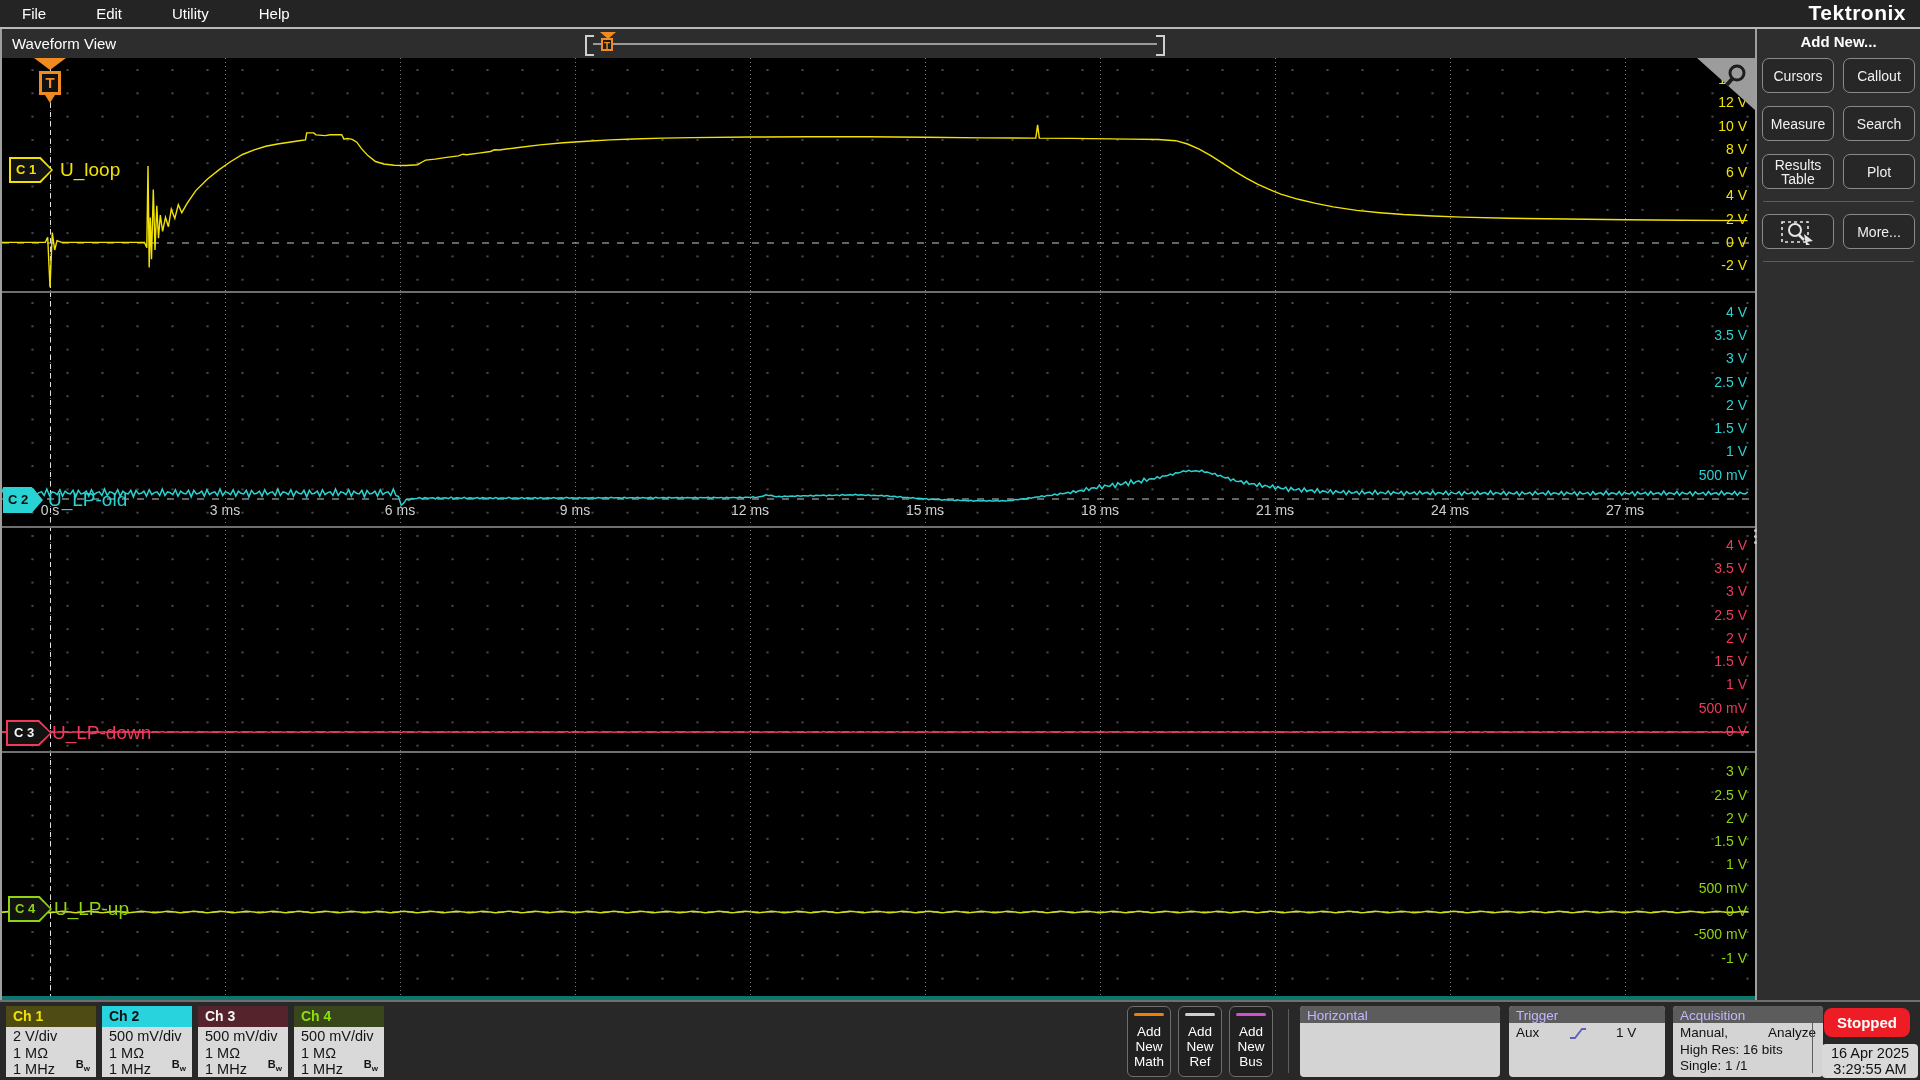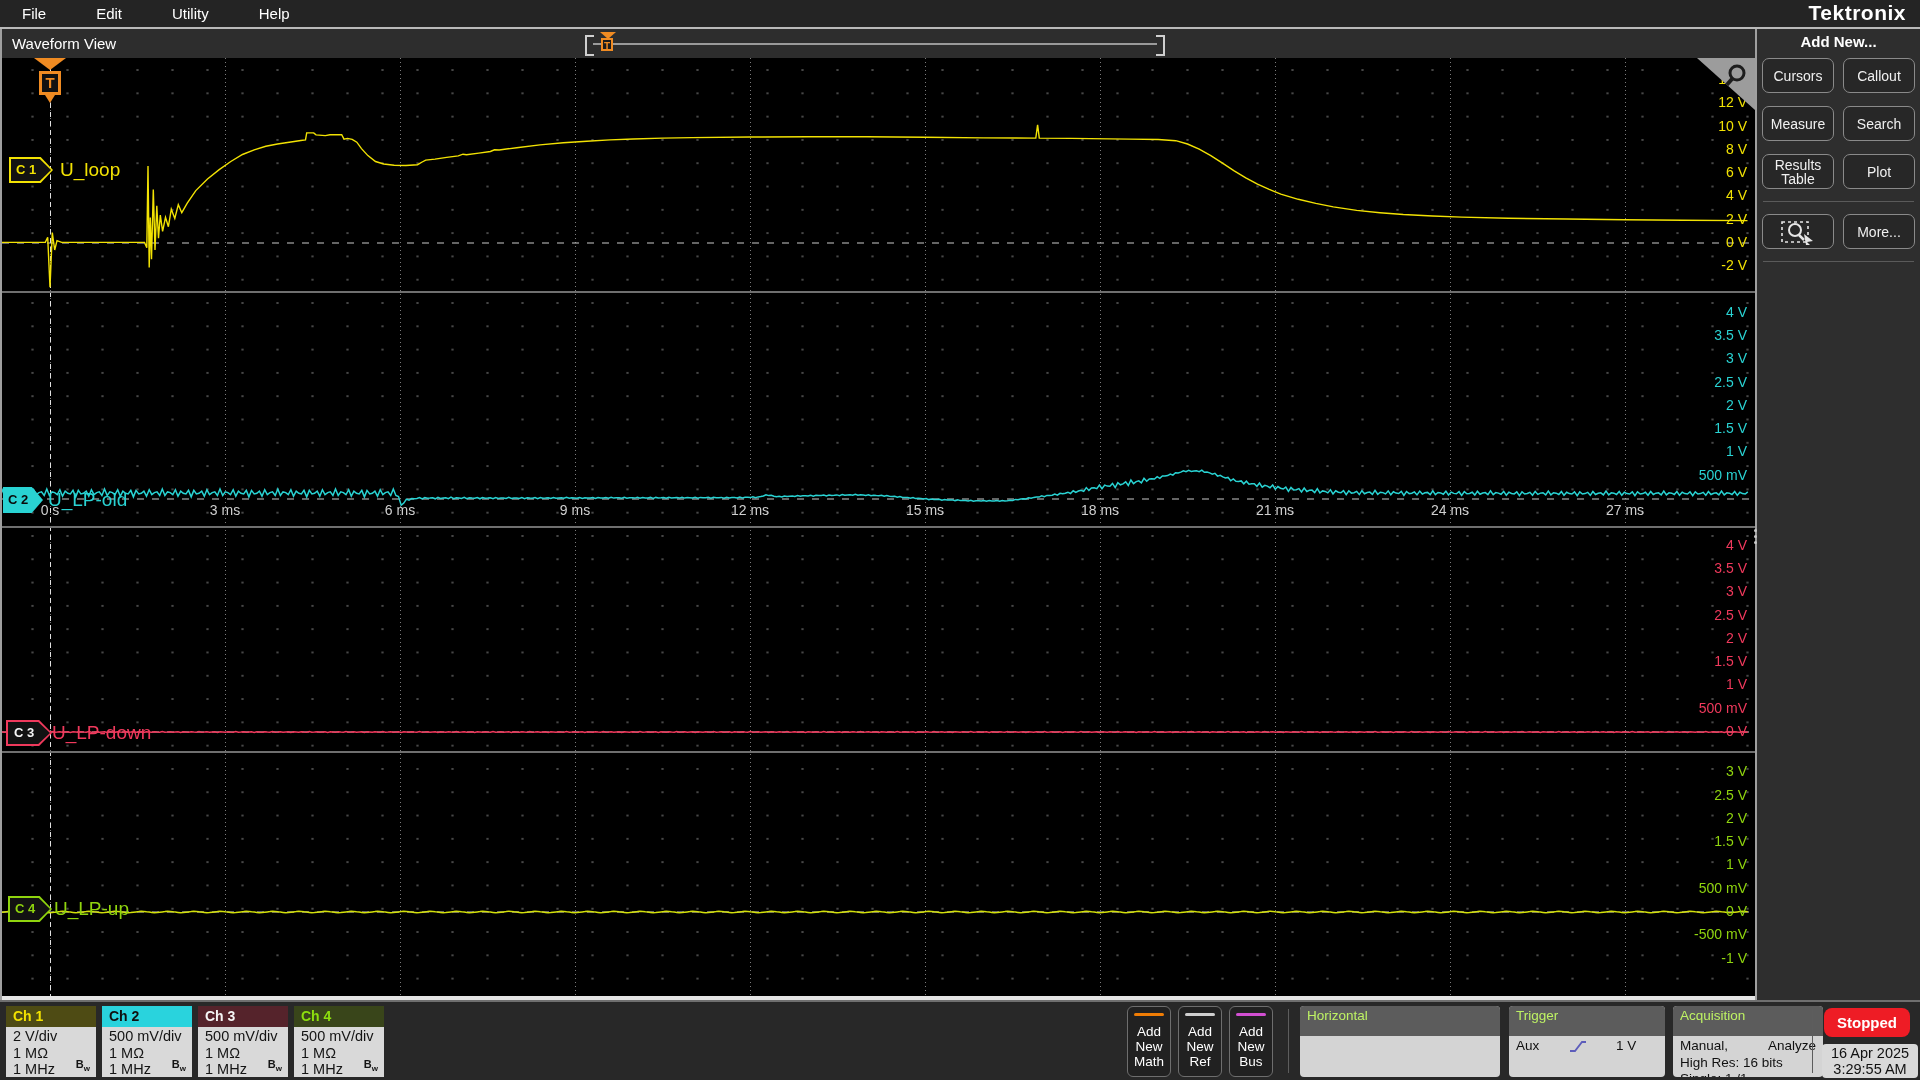--- a/index.html
+++ b/index.html
@@ -4,21 +4,21 @@
 <style>
   html,body{margin:0;padding:0;background:#1b1b1b;width:1920px;height:1080px;overflow:hidden;
     font-family:"Liberation Sans",sans-serif;-webkit-font-smoothing:antialiased;}
   
   .menubar{position:absolute;left:0;top:0;width:1920px;height:27px;background:#242424;display:flex;align-items:center;}
   .menu-item{color:#fff;font-size:15px;padding:0 4px;margin-right:42px;cursor:default;}
   .menu-item:first-child{margin-left:18px;}
   .logo{position:absolute;right:14px;top:1px;color:#fff;font-size:21px;font-weight:bold;letter-spacing:.5px;}
   
   .main{position:absolute;left:0;top:27px;width:1920px;height:973px;background:#1b1b1b;border-top:2px solid #b9b9b9;}
-  .wave-window{position:absolute;left:0;top:0;width:1757px;height:971px;border-left:2px solid #9f9f9f;border-right:2px solid #9f9f9f;box-sizing:border-box;background:#e5e5e5;}
+  .wave-window{position:absolute;left:0;top:0;width:1757px;height:971px;border-left:2px solid #9f9f9f;border-right:2px solid #9f9f9f;box-sizing:border-box;background:#0f766e;}
   .titlebar{position:absolute;left:0;top:0;width:100%;height:29px;background:#2d2d2d;}
   .titlebar .wv-title{position:absolute;left:10px;top:6px;color:#fff;font-size:15px;}
   
   .hpos{position:absolute;left:583px;top:3px;width:580px;height:23px;}
   .hpos .bar{position:absolute;left:8px;right:8px;top:11px;height:2px;background:#9a9a9a;}
   .hpos .brk-l{position:absolute;left:0;top:3px;width:7px;height:17px;border-left:2px solid #cfcfcf;border-top:2px solid #cfcfcf;border-bottom:2px solid #cfcfcf;}
   .hpos .brk-r{position:absolute;right:0;top:3px;width:7px;height:17px;border-right:2px solid #cfcfcf;border-top:2px solid #cfcfcf;border-bottom:2px solid #cfcfcf;}
   .hpos .mark{position:absolute;left:14px;top:0;width:18px;height:23px;}
   .hpos .mark .tri{position:absolute;left:1px;top:0;width:0;height:0;border-left:8px solid transparent;border-right:8px solid transparent;border-top:7px solid #f08b22;}
   .hpos .mark .box{position:absolute;left:2px;top:6px;width:12px;height:13px;border:2px solid #f08b22;background:#1c1c1c;color:#f08b22;font-size:10px;font-weight:bold;text-align:center;line-height:13px;box-sizing:border-box;}
@@ -56,21 +56,21 @@
   .footer{position:absolute;left:0;top:1000px;width:1920px;height:80px;background:#282828;border-top:2px solid #6f6f6f;box-sizing:border-box;}
   .chbadge{position:absolute;top:4px;width:90px;height:71px;border-radius:0;overflow:hidden;background:#d9d9d9;}
   .chbadge .hd{height:21px;font-size:14px;font-weight:bold;line-height:21px;padding-left:7px;}
   .chbadge .bd{padding:1px 0 0 7px;color:#141414;font-size:14.5px;line-height:16.5px;position:relative;}
   .chbadge .bw{position:absolute;right:6px;bottom:0px;font-size:11px;color:#141414;font-weight:bold;}
   .chbadge .bw sub{font-size:8px;}
   .addnew{position:absolute;top:4px;width:44px;height:71px;background:#212121;border:1px solid #6e6e6e;border-radius:6px;box-sizing:border-box;color:#fff;font-size:13.5px;text-align:center;line-height:15px;padding-top:17px;}
   .addnew .stripe{position:absolute;left:6px;right:6px;top:6px;height:3px;border-radius:2px;}
   .fsep{position:absolute;top:7px;width:1px;height:64px;background:#5d5d5d;}
   .fpanel{position:absolute;top:4px;height:71px;background:#d4d4d4;border-radius:4px;overflow:hidden;}
-  .fpanel .ph{height:30px;background:#5c5c5c;color:#bef264;font-size:13.5px;line-height:19px;padding-left:7px;}
+  .fpanel .ph{height:17px;background:#5c5c5c;color:#c4b5fd;font-size:13.5px;line-height:19px;padding-left:7px;}
   .fpanel .pb{padding:2px 7px 0 7px;color:#111;font-size:13.5px;line-height:16.5px;}
   .prow{display:flex;justify-content:space-between;}
   .tflag-mini{display:inline-block;width:11px;height:12px;background:#f08b22;clip-path:polygon(0 0,100% 0,100% 60%,50% 100%,0 60%);color:#fff;font-size:9px;font-weight:bold;text-align:center;line-height:11px;margin-right:3px;vertical-align:-2px;}
   .stopped{position:absolute;left:1824px;top:6px;width:86px;height:29px;background:#ee1c25;border-radius:8px;color:#fff;font-weight:bold;font-size:15px;text-align:center;line-height:29px;}
   .datetime{position:absolute;left:1822px;top:42px;width:92px;background:#d9d9d9;border-radius:4px;color:#111;font-size:14.5px;line-height:16px;text-align:center;padding:1px 2px;}
 </style>
 </head>
 <body>
 
 <div class="menubar">

